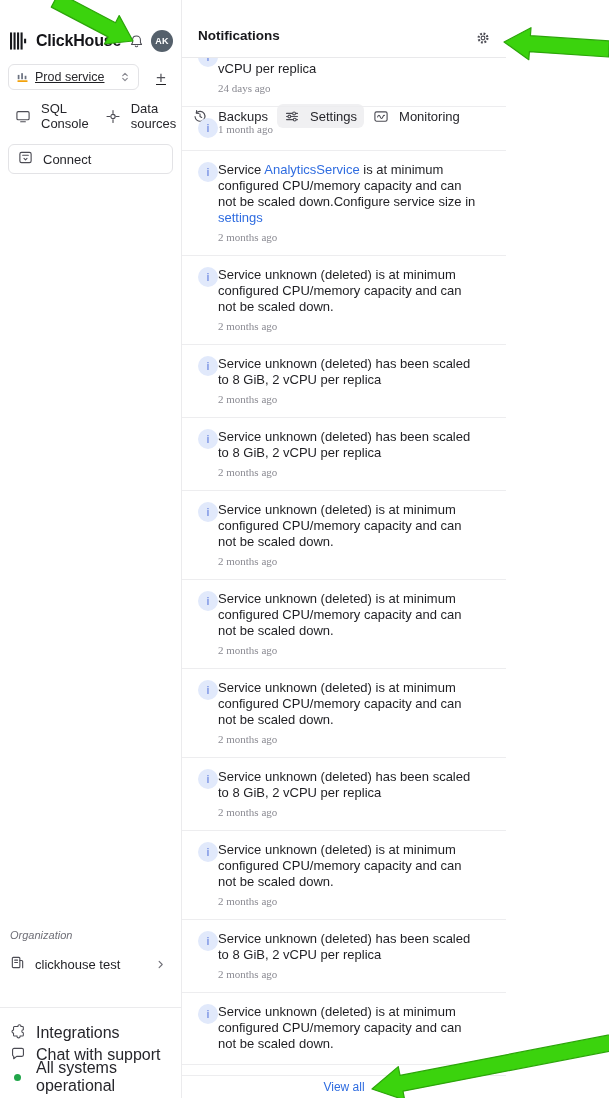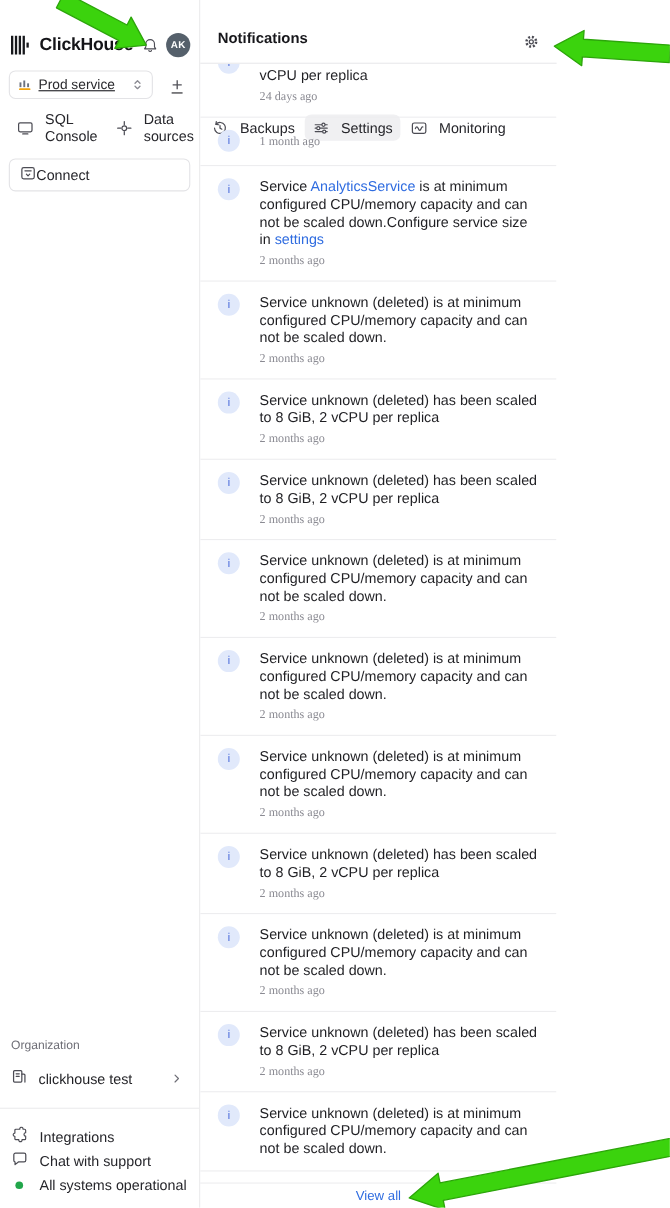--- a/index.html
+++ b/index.html
@@ -24,40 +24,40 @@
   .service-row { display:flex; align-items:center; gap:10px; margin:12px 0 14px;text-decoration:underline; }
   .service-select { flex:1; display:flex; align-items:center; gap:6px; height:26px; border:1px solid #e3e3e6; border-radius:6px; padding:0 7px; font-size:12.5px; color:#2a2a2e; background:#fff; cursor:pointer; }
   .service-select .updown { margin-left:auto; display:flex; }
   .add-btn { background:none; border:none; font-size:17px; color:#55555c; width:24px; cursor:pointer; line-height:1; }
 
   .nav { display:flex; flex-direction:row; gap:2px; }
   .nav-item { display:flex; align-items:center; gap:10px; height:24px; padding:0 7px; border-radius:6px; font-size:13px; color:#26262b; cursor:pointer; }
   .nav-item.active { background:#f0f0f2; }
   .nav-item .nicon { display:flex; width:16px; flex:none; }
 
-  .connect-btn { margin-top:16px; display:flex; align-items:center; height:30px; border:1px solid #e3e3e6; border-radius:6px; background:#fff; padding:0 9px; font-size:13px; color:#26262b; cursor:pointer; }
+  .connect-btn { margin-top:16px; display:flex; align-items:center; gap:10px; height:30px; border:1px solid #e3e3e6; border-radius:6px; background:#fff; padding:0 9px; font-size:13px; color:#26262b; cursor:pointer; }
 
   .sidebar-spacer { flex:1; }
-  .org-label { font-size:11px; color:#6e6e76; margin:0 2px 12px; }
-  .org-row { display:flex; align-items:center; gap:10px; height:22px; padding:0 7px 0 2px; font-size:13px; cursor:pointer; margin-bottom:16px; }
+  .org-label { font-size:11px; color:#6e6e76; margin:0 2px 12px;font-style:italic; }
+  .org-row { display:flex; align-items:center; gap:10px; height:22px; padding:0 7px 0 2px; font-size:13px; cursor:pointer; margin-bottom:32px; }
   .org-row .chev { margin-left:auto; display:flex; }
   .sidebar-divider { border-top:1px solid #ebebed; margin:0 -8px; }
   .side-footer { padding-top:14px; display:flex; flex-direction:column; }
-  .foot-item { display:flex; align-items:center; gap:10px; height:22px; padding:0 2px; font-size:13px; color:#26262b; cursor:pointer; }
+  .foot-item { display:flex; align-items:center; gap:10px; height:22px; padding:0 2px; font-size:16px; color:#26262b; cursor:pointer; }
   .status-dot { width:7px; height:7px; border-radius:50%; margin:0 5px 0 4px; flex:none; }
 
   
   .main { flex:1; display:flex; min-width:0; }
   .panel { width:324px; flex:none; display:flex; flex-direction:column; height:100%; }
   .panel-header { position:relative; padding:26px 16px 13px; border-bottom:1px solid #e9e9eb; }
   .panel-title { font-size:13.5px; font-weight:700; color:#17171b; }
   .gear-btn { position:absolute; right:16px; top:31px; }
 
   .notif-list { flex:1; min-height:0; overflow:hidden; }
-  .notif-item { display:flex; gap:18px; padding:11px 16px 12px; border-bottom:1px solid #ededef; }
+  .notif-item { display:flex; gap:0; padding:11px 16px 12px; border-bottom:1px solid #ededef; }
   .notif-item.partial { overflow:hidden; padding-top:3px; }
   .notif-item.partial .notif-icon { margin-top:-14px; }
   .notif-icon { width:20px; height:20px; flex:none; border-radius:50%; background:#e1e9fb; color:#7e97e6; font-size:10.5px; font-weight:700; display:flex; align-items:center; justify-content:center; }
   .notif-col { min-width:0; }
   .notif-body { font-size:13px; line-height:16px; color:#1f1f23; max-width:263px; }
   .notif-time { margin-top:5px; font-size:11px; color:#8a8a92;font-family:Liberation Serif, serif; }
   a.link { color:#2f6ce0; text-decoration:none; cursor:pointer; }
 
   .notif-footer { flex:none; height:23px; border-top:1px solid #ededef; display:flex; align-items:center; justify-content:center; }
   .view-all { font-size:12px; }

